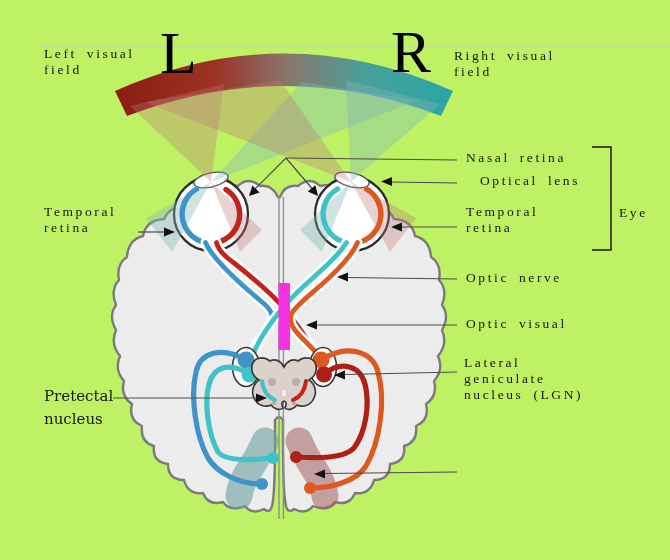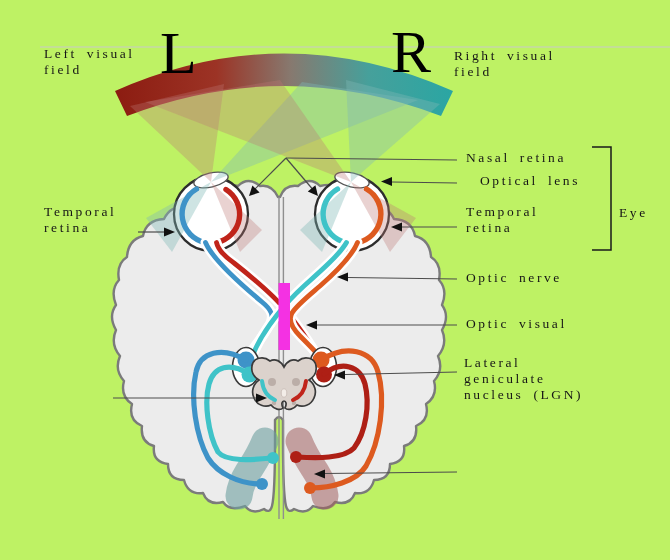--- a/index.html
+++ b/index.html
@@ -191,14 +191,16 @@
 <div class="label" style="left:466px;top:204px;">Temporal
 retina</div>
 <div class="label" style="left:619px;top:205px;">Eye</div>
 <div class="label" style="left:466px;top:270px;">Optic nerve</div>
 <div class="label" style="left:466px;top:316px;">Optic visual</div>
 <div class="label" style="left:464px;top:346px;margin-top:9px;">Lateral
 geniculate
 nucleus (LGN)</div>
 <div class="label" style="left:44px;top:204px;">Temporal
 retina</div>
+<div class="label plain" style="left:44px;top:385px;">Pretectal
+nucleus</div>
 
 </div>
 
 </body></html>

